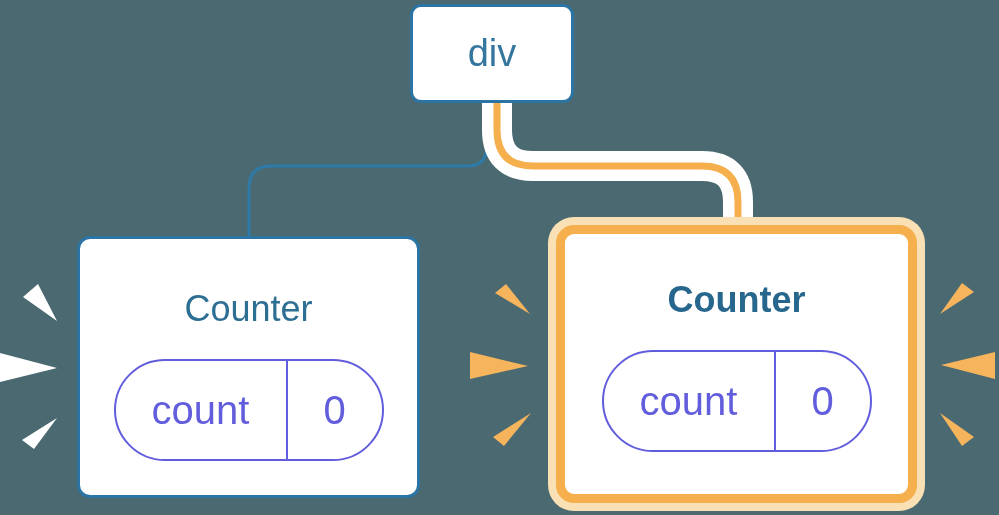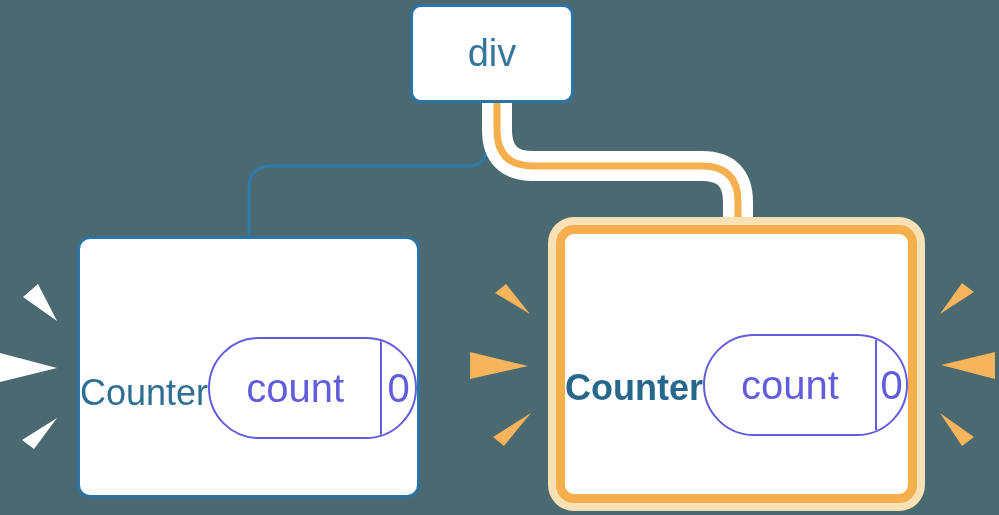--- a/index.html
+++ b/index.html
@@ -21,21 +21,21 @@
     position:absolute;left:410px;top:4px;width:164px;height:99px;
     background:var(--white);
     border:3.5px solid var(--blue-border);
     border-radius:11px;
     display:flex;align-items:center;justify-content:center;
     font-size:38px;font-weight:500;color:var(--blue-text);
     z-index:3;
   }
 
   .card{
-    position:absolute;display:flex;flex-direction:row;align-items:center;
+    position:absolute;display:flex;flex-direction:column;align-items:center;
     background:var(--white); z-index:2;text-align:right;
   }
   .card-left{
     left:77px;top:236px;width:343px;height:262px;
     border:3px solid var(--blue-border);
     border-radius:13px;
   }
   .card-right{
     left:556px;top:225px;width:361px;height:278px;
     border:9px solid var(--orange);
@@ -43,21 +43,21 @@
     box-shadow:0 0 0 8px var(--orange-light);
   }
   .card-title{
     margin-top:52px;line-height:36px;font-size:36px;
     color:var(--teal-title);font-weight:500;
   }
   .card-right .card-title{
     margin-top:48px;font-weight:700;color:var(--teal-title-bold);
   }
   .state-pill{
-    margin-top:42px;width:270px;height:102px;
+    margin-top:32px;width:270px;height:102px;
     border:2px solid var(--purple);border-radius:51px;
     display:flex;align-items:stretch;overflow:hidden;
     color:var(--purple);font-size:40px;
   }
   .pill-key{
     width:172px;display:flex;align-items:center;justify-content:center;
     border-right:2px solid var(--purple);
   }
   .pill-value{
     flex:1;display:flex;align-items:center;justify-content:center;

